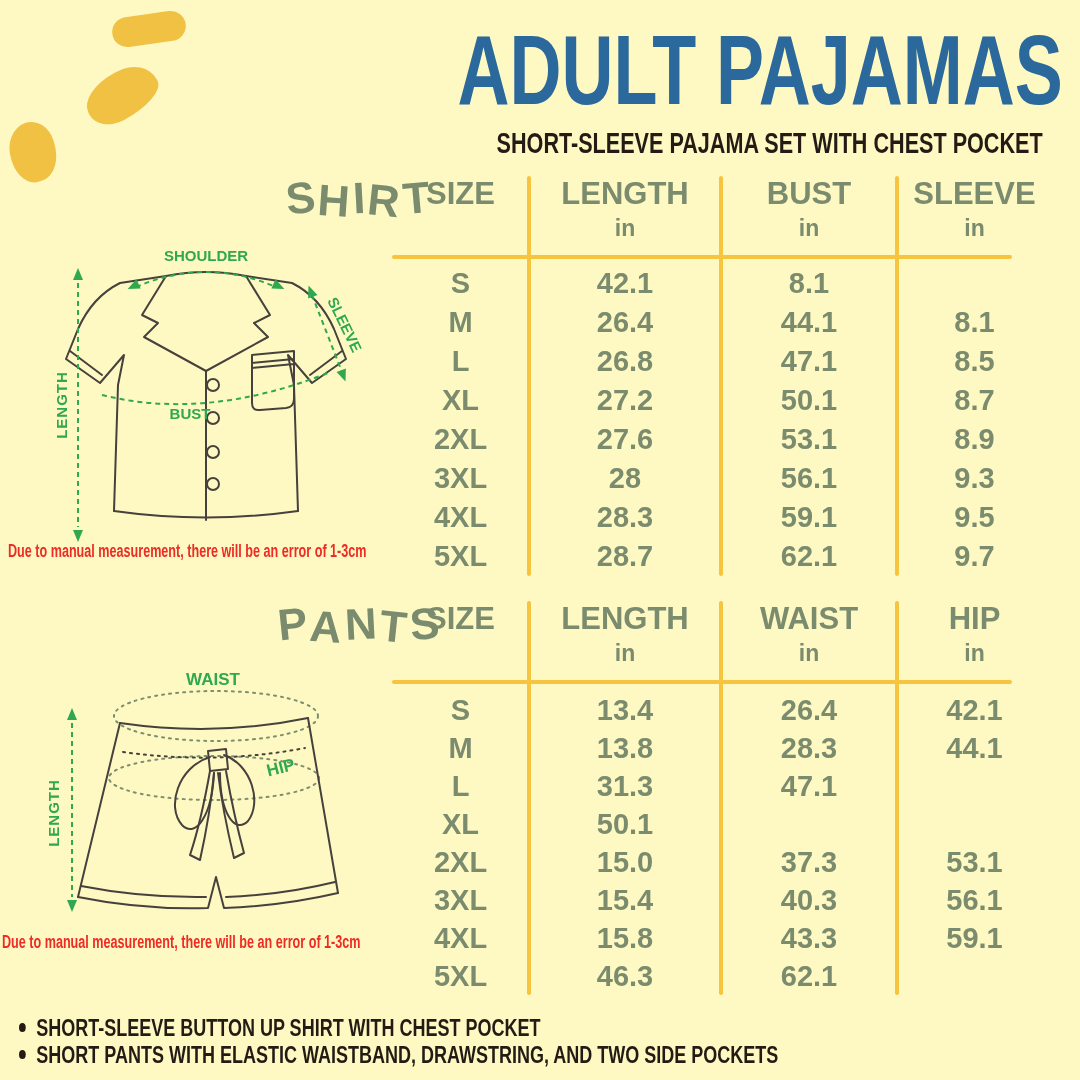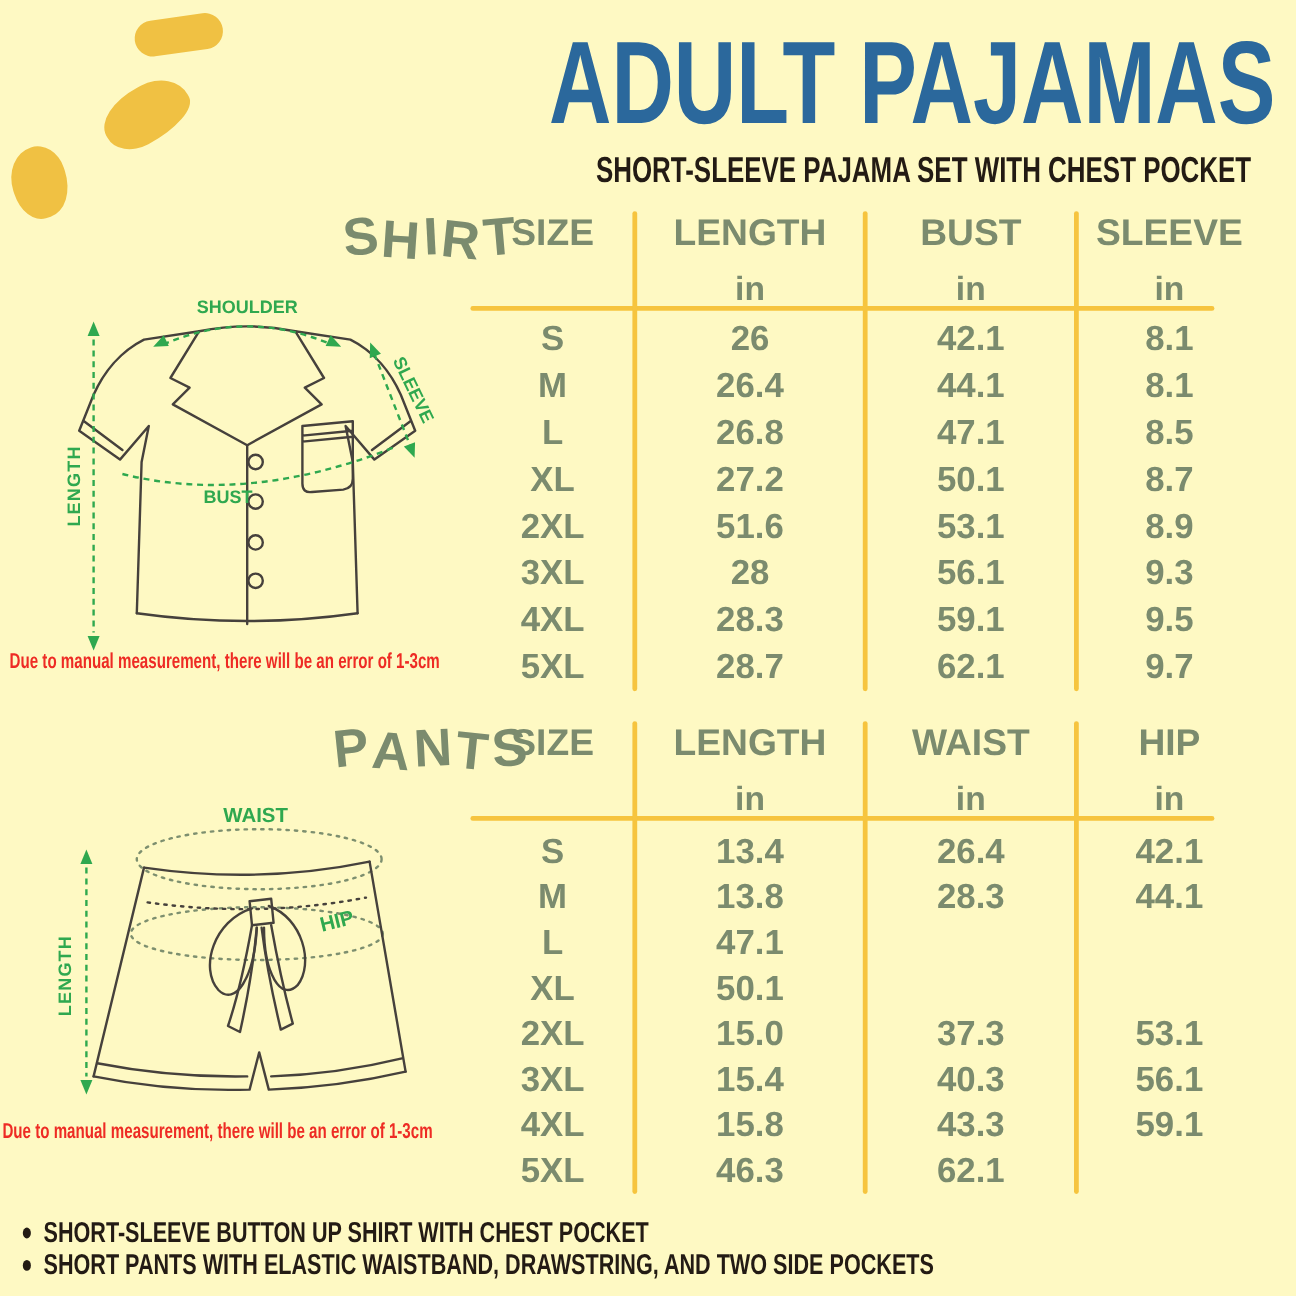--- a/index.html
+++ b/index.html
@@ -28,21 +28,21 @@
   .funky span { display:inline-block; }
   .shirt-label { left:286px; top:174px; }
   .pants-label { left:278px; top:600px; }
 
   .size-table { position:absolute; left:392px; width:660px; }
   .shirt-table { top:172px; height:408px; }
   .pants-table { top:597px; height:402px; }
   .thead { position:absolute; top:4px; left:0; width:660px; display:grid; grid-template-columns:137px 192px 176px 155px; }
   .th { text-align:center; color:#7b8b6e; font-weight:700; }
   .th .th-label { font-size:31px; }
-  .th .unit { font-size:28px; margin-top:13px; }
+  .th .unit { font-size:23px; margin-top:3px; }
   .hline { position:absolute; left:0; top:83px; width:620px; height:4px; background:#f6c43e; border-radius:2px; }
   .vline { position:absolute; top:4px; width:4px; background:#f6c43e; border-radius:2px; }
   .shirt-table .vline { height:400px; }
   .pants-table .vline { height:394px; }
   .v1 { left:135px; } .v2 { left:327px; } .v3 { left:503px; }
   .tbody { position:absolute; left:0; width:660px; }
   .shirt-table .tbody { top:92px; }
   .pants-table .tbody { top:94px; }
   .trow { display:grid; grid-template-columns:137px 192px 176px 155px; }
   .shirt-table .trow { height:39px; }
@@ -108,21 +108,20 @@
         <div class="unit">in</div>
       </div>
     </div>
     <div class="hline"></div>
     <div class="vline v1"></div>
     <div class="vline v2"></div>
     <div class="vline v3"></div>
     <div class="tbody">
         <div class="trow">
           <div class="tcell c0">S</div>
-          <div class="tcell c1">26</div>
           <div class="tcell c2">42.1</div>
           <div class="tcell c3">8.1</div>
         </div>
         <div class="trow">
           <div class="tcell c0">M</div>
           <div class="tcell c1">26.4</div>
           <div class="tcell c2">44.1</div>
           <div class="tcell c3">8.1</div>
         </div>
         <div class="trow">
@@ -132,21 +131,21 @@
           <div class="tcell c3">8.5</div>
         </div>
         <div class="trow">
           <div class="tcell c0">XL</div>
           <div class="tcell c1">27.2</div>
           <div class="tcell c2">50.1</div>
           <div class="tcell c3">8.7</div>
         </div>
         <div class="trow">
           <div class="tcell c0">2XL</div>
-          <div class="tcell c1">51.6</div>
+          <div class="tcell c1">27.6</div>
           <div class="tcell c2">53.1</div>
           <div class="tcell c3">8.9</div>
         </div>
         <div class="trow">
           <div class="tcell c0">3XL</div>
           <div class="tcell c1">28</div>
           <div class="tcell c2">56.1</div>
           <div class="tcell c3">9.3</div>
         </div>
         <div class="trow">
@@ -230,20 +229,21 @@
           <div class="tcell c3">42.1</div>
         </div>
         <div class="trow">
           <div class="tcell c0">M</div>
           <div class="tcell c1">13.8</div>
           <div class="tcell c2">28.3</div>
           <div class="tcell c3">44.1</div>
         </div>
         <div class="trow">
           <div class="tcell c0">L</div>
+          <div class="tcell c2">31.3</div>
           <div class="tcell c3">47.1</div>
         </div>
         <div class="trow">
           <div class="tcell c0">XL</div>
           <div class="tcell c3">50.1</div>
         </div>
         <div class="trow">
           <div class="tcell c0">2XL</div>
           <div class="tcell c1">15.0</div>
           <div class="tcell c2">37.3</div>

